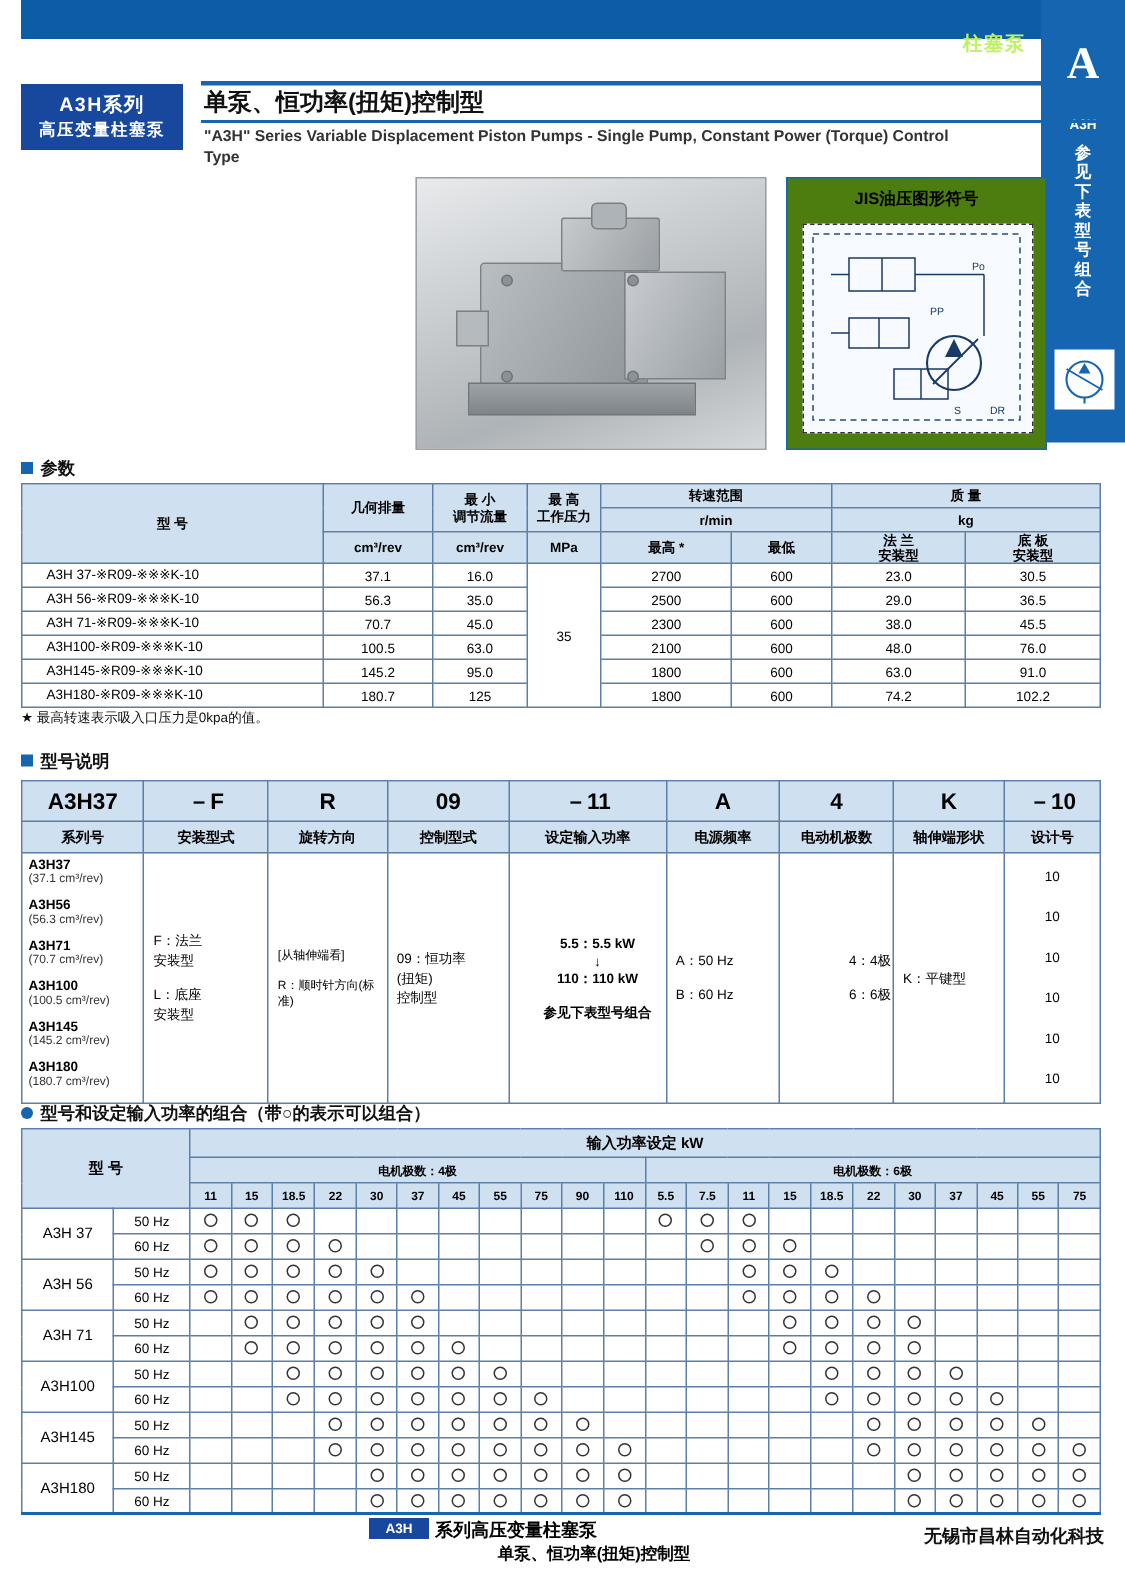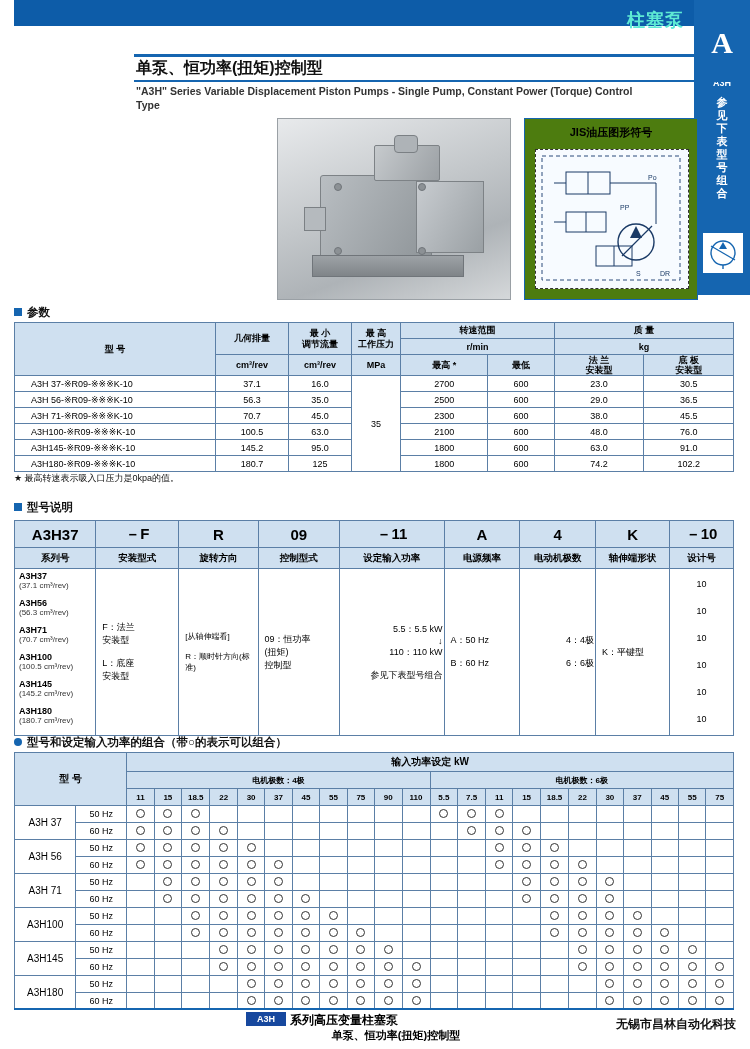--- a/index.html
+++ b/index.html
@@ -7,21 +7,21 @@
     width:750px;height:1049px;
     background:#ffffff;
     font-family:"Liberation Sans","DejaVu Sans",sans-serif;
     font-size:10px;color:#000;
     position:relative;overflow:hidden;
   }
   .page{position:relative;width:750px;height:1049px;}
 
   
   .topbar{position:absolute;left:0;top:0;width:750px;height:26px;background:#0d5ca8;}
-  .topbar .title{position:absolute;right:66px;top:8px;color:#5eead4;font-size:18px;font-weight:bold;letter-spacing:1px;}
+  .topbar .title{position:absolute;right:66px;top:20px;color:#bef264;font-size:13px;font-weight:bold;letter-spacing:1px;}
   .topbar-left-white{position:absolute;left:0;top:0;width:14px;height:26px;background:#fff;}
 
   
   .rtab{position:absolute;right:0;top:0;width:56px;height:295px;background:#1565b0;}
   .rtab .big{position:absolute;left:0;top:26px;width:56px;text-align:center;color:#fff;font-size:30px;font-weight:bold;font-family:"Liberation Serif",serif;}
   .rtab .logo{position:absolute;left:8px;top:78px;width:40px;text-align:center;color:#fff;font-size:9px;font-weight:bold;}
   .rtab .vtext{position:absolute;left:18px;top:96px;width:20px;color:#fff;font-size:11px;font-weight:bold;line-height:13px;text-align:center;}
   .rtab .symbox{position:absolute;left:8px;top:232px;width:40px;height:40px;background:#fff;border:1px solid #1565b0;}
   .rtab .symbox svg{display:block;margin:3px auto;}
 
@@ -112,20 +112,24 @@
     <div class="symbox">
       <svg width="34" height="34" viewBox="0 0 34 34">
         <circle cx="17" cy="17" r="12" fill="none" stroke="#1565b0" stroke-width="1.4"></circle>
         <path d="M17 6 L13 13 L21 13 Z" fill="#1565b0"></path>
         <line x1="17" y1="29" x2="17" y2="33" stroke="#1565b0" stroke-width="1.4"></line>
         <line x1="5" y1="10" x2="29" y2="24" stroke="#1565b0" stroke-width="1.2"></line>
       </svg>
     </div>
   </div>
 
+  <div class="logo-box">
+    <div class="l1">A3H系列</div>
+    <div class="l2">高压变量柱塞泵</div>
+  </div>
   <div class="head-rule"></div>
   <div class="head-cn">单泵、恒功率(扭矩)控制型</div>
   <div class="head-rule2"></div>
   <div class="head-en">"A3H" Series Variable Displacement Piston Pumps - Single Pump, Constant Power (Torque) Control Type</div>
 
   <div class="photo">
     <div class="pgrad"></div>
     <div class="body1"></div>
     <div class="body2"></div>
     <div class="top1"></div>
@@ -317,21 +321,21 @@
     安装型
 
 L：底座
     安装型</td>
       <td style="width:78px;white-space:pre-line;text-align:left;padding-left:6px;font-size:8px;">[从轴伸端看]
 
 R：顺时针方向(标准)</td>
       <td style="width:80px;white-space:pre-line;text-align:left;padding-left:6px;">09：恒功率
     (扭矩)
     控制型</td>
-      <td style="width:96px;white-space:pre-line;text-align:right;padding-left:14px;">5.5：5.5 kW
+      <td style="width:96px;white-space:pre-line;text-align:center;padding-left:14px;font-weight:bold;">5.5：5.5 kW
     ↓
 110：110 kW
 
 参见下表型号组合</td>
       <td style="width:74px;white-space:pre-line;text-align:left;padding-left:6px;">A：50 Hz
 
 B：60 Hz</td>
       <td style="width:74px;white-space:pre-line;text-align:right;padding-left:6px;">4：4极
 
 6：6极</td>

